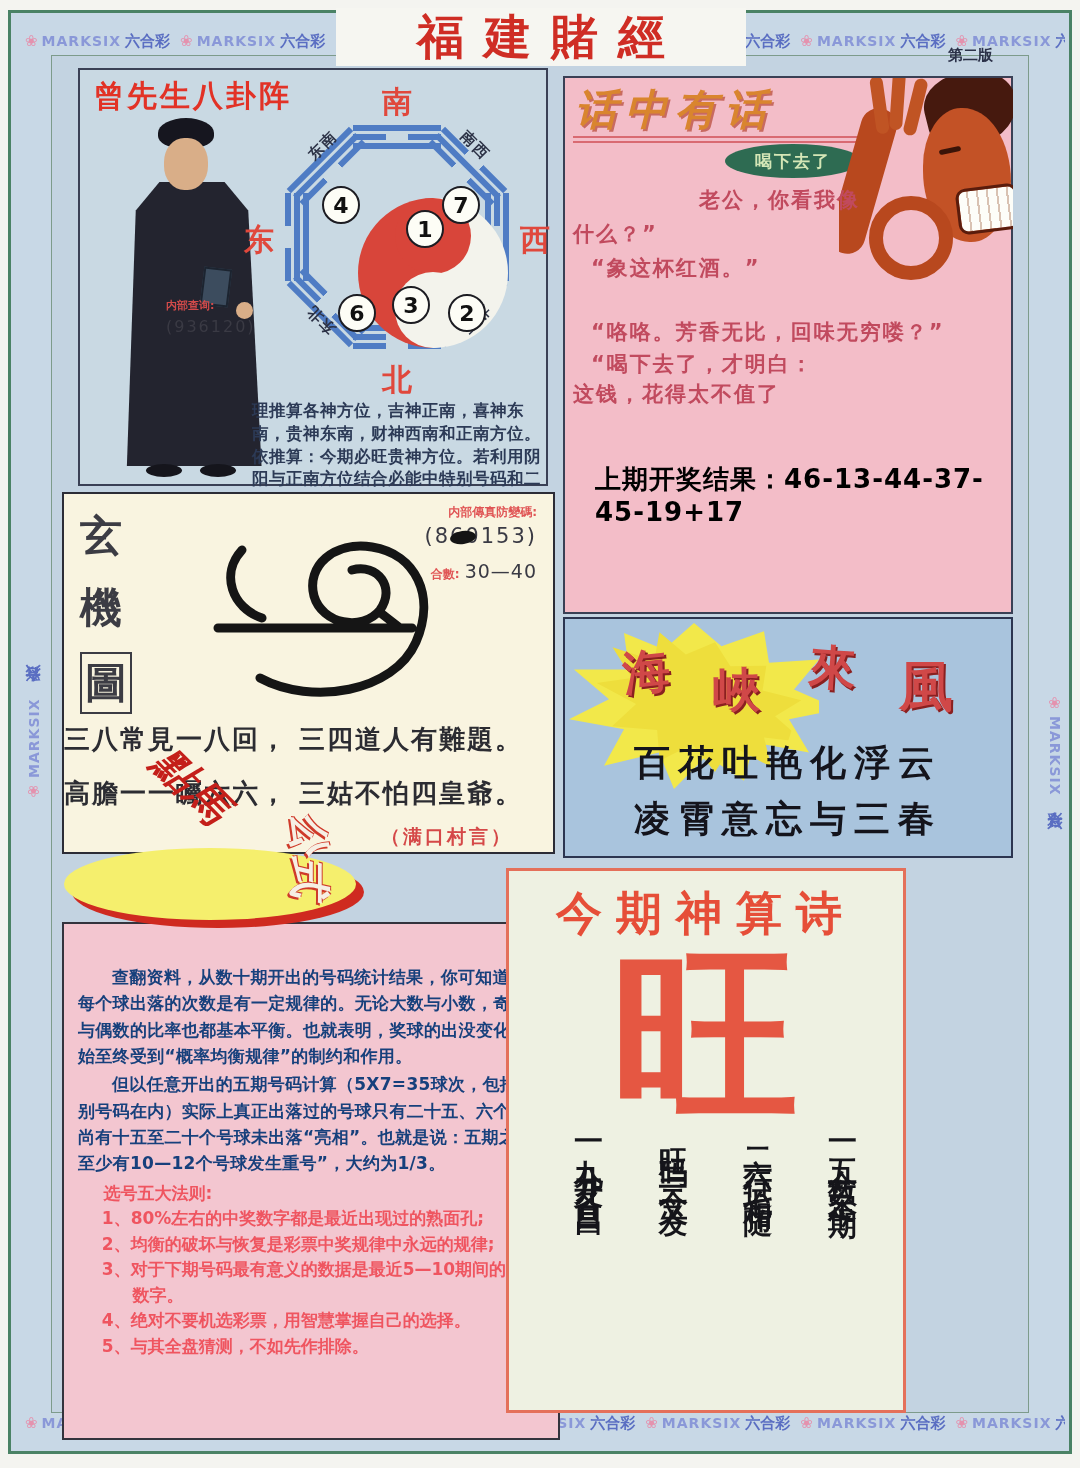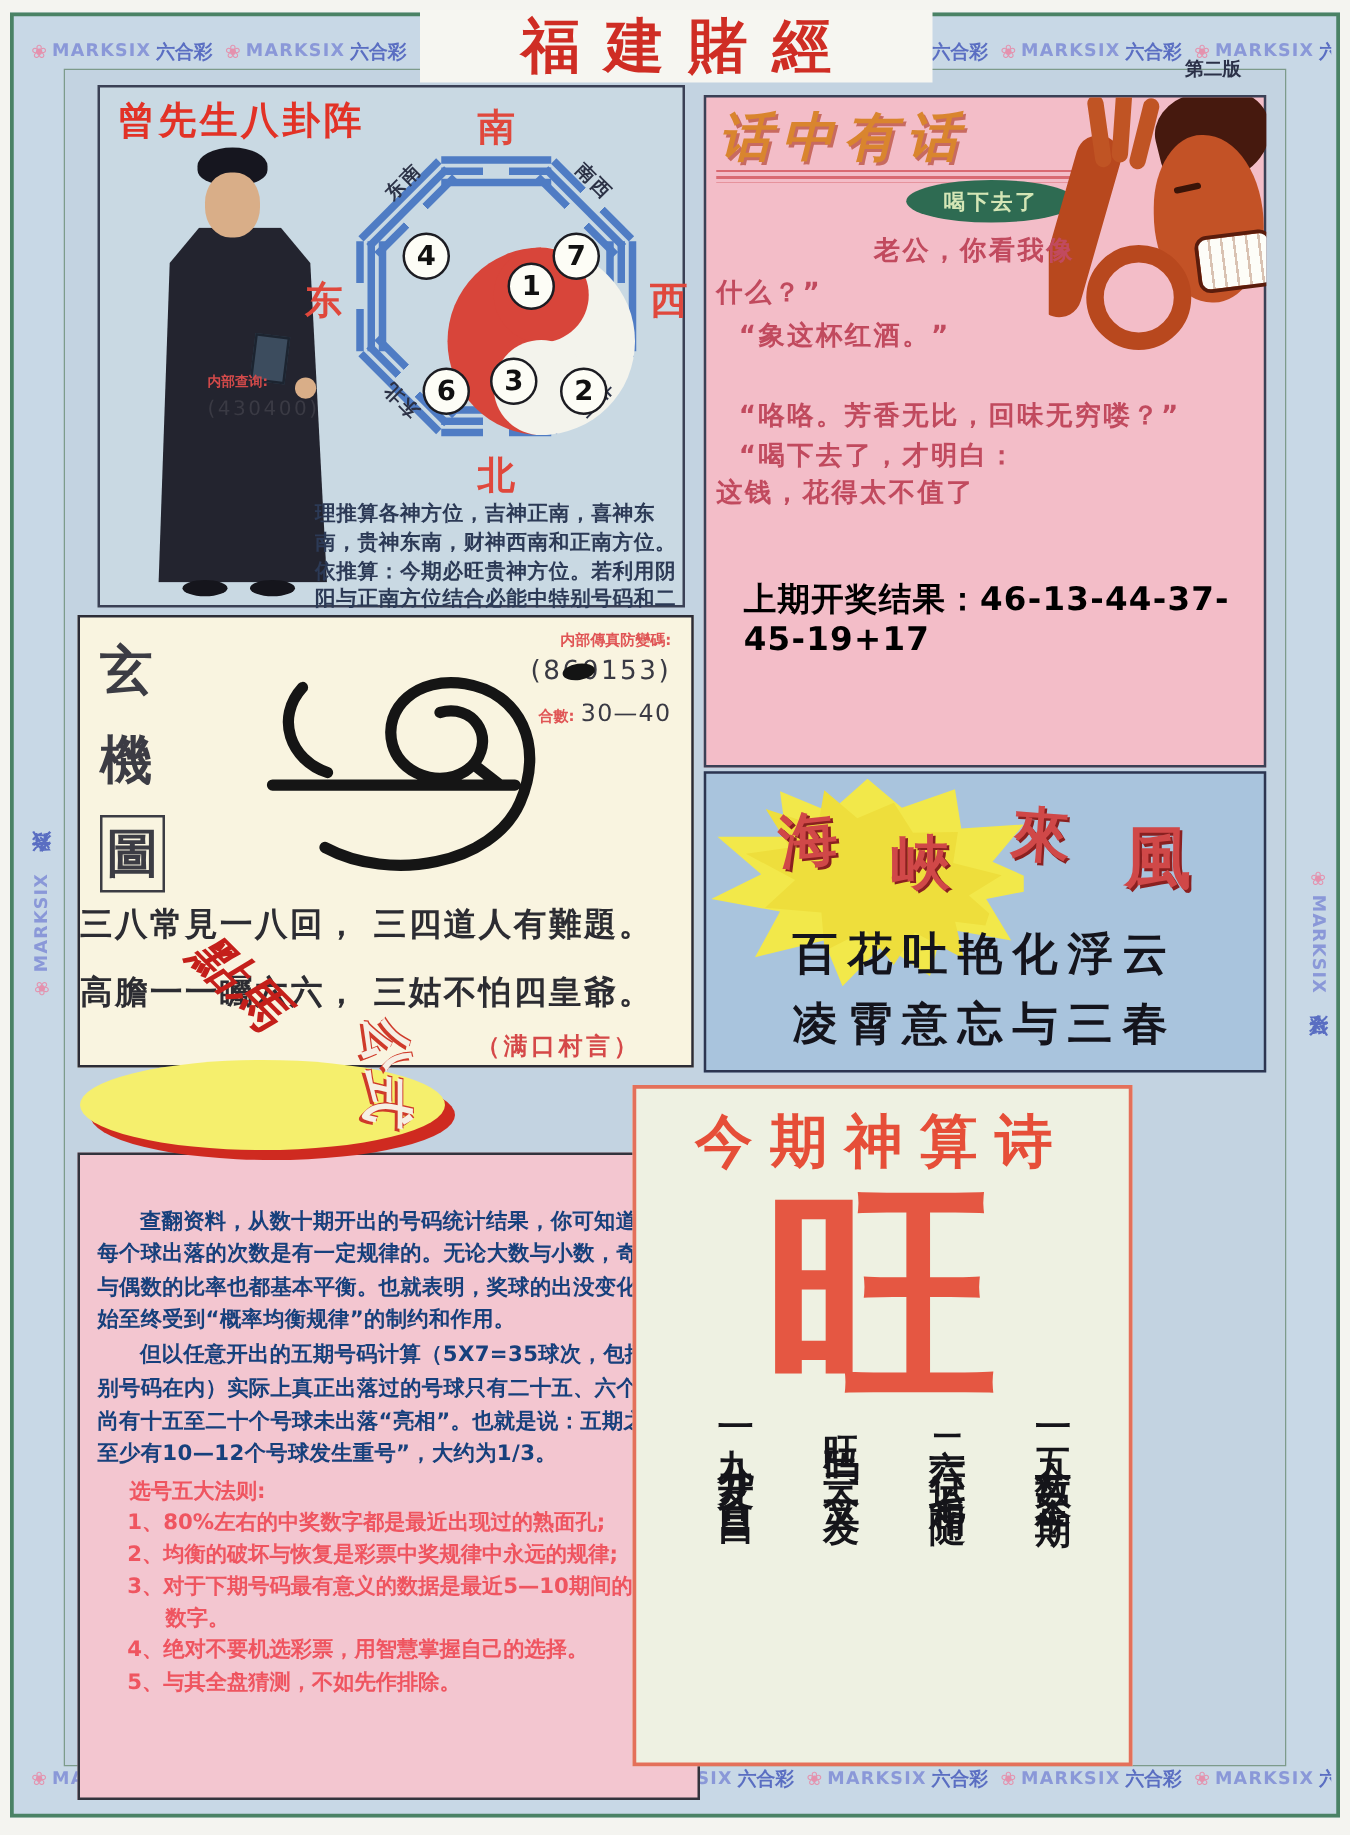--- a/index.html
+++ b/index.html
@@ -295,21 +295,21 @@
       <div class="robe"></div>
       <div class="cap"></div>
       <div class="face"></div>
       <div class="book"></div>
       <div class="hand"></div>
       <div class="foot1"></div>
       <div class="foot2"></div>
     </div>
     <div class="code936">
       <span class="lbl">内部查询:</span>
-      <span class="num">(430400)</span>
+      <span class="num">(936120)</span>
     </div>
     <div class="bagua">
       <div class="oct">
         <div class="tri t0">
             <span></span>
             <span class="split"></span>
             <span></span>
           </div>
         <div class="tri t1">
             <span class="split"></span>

